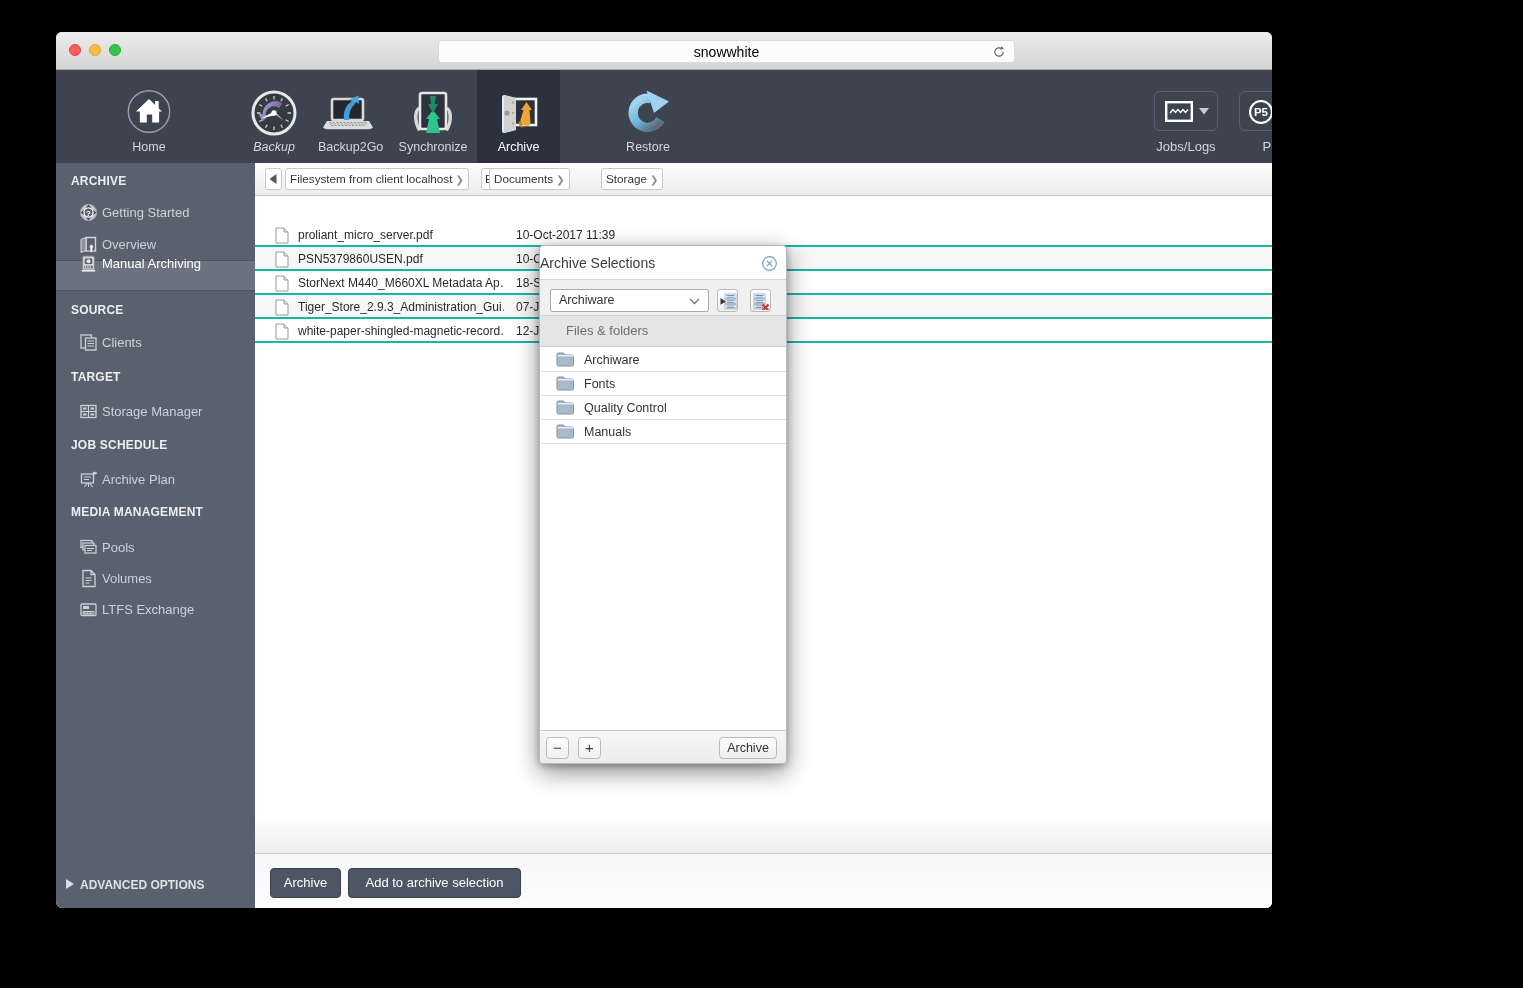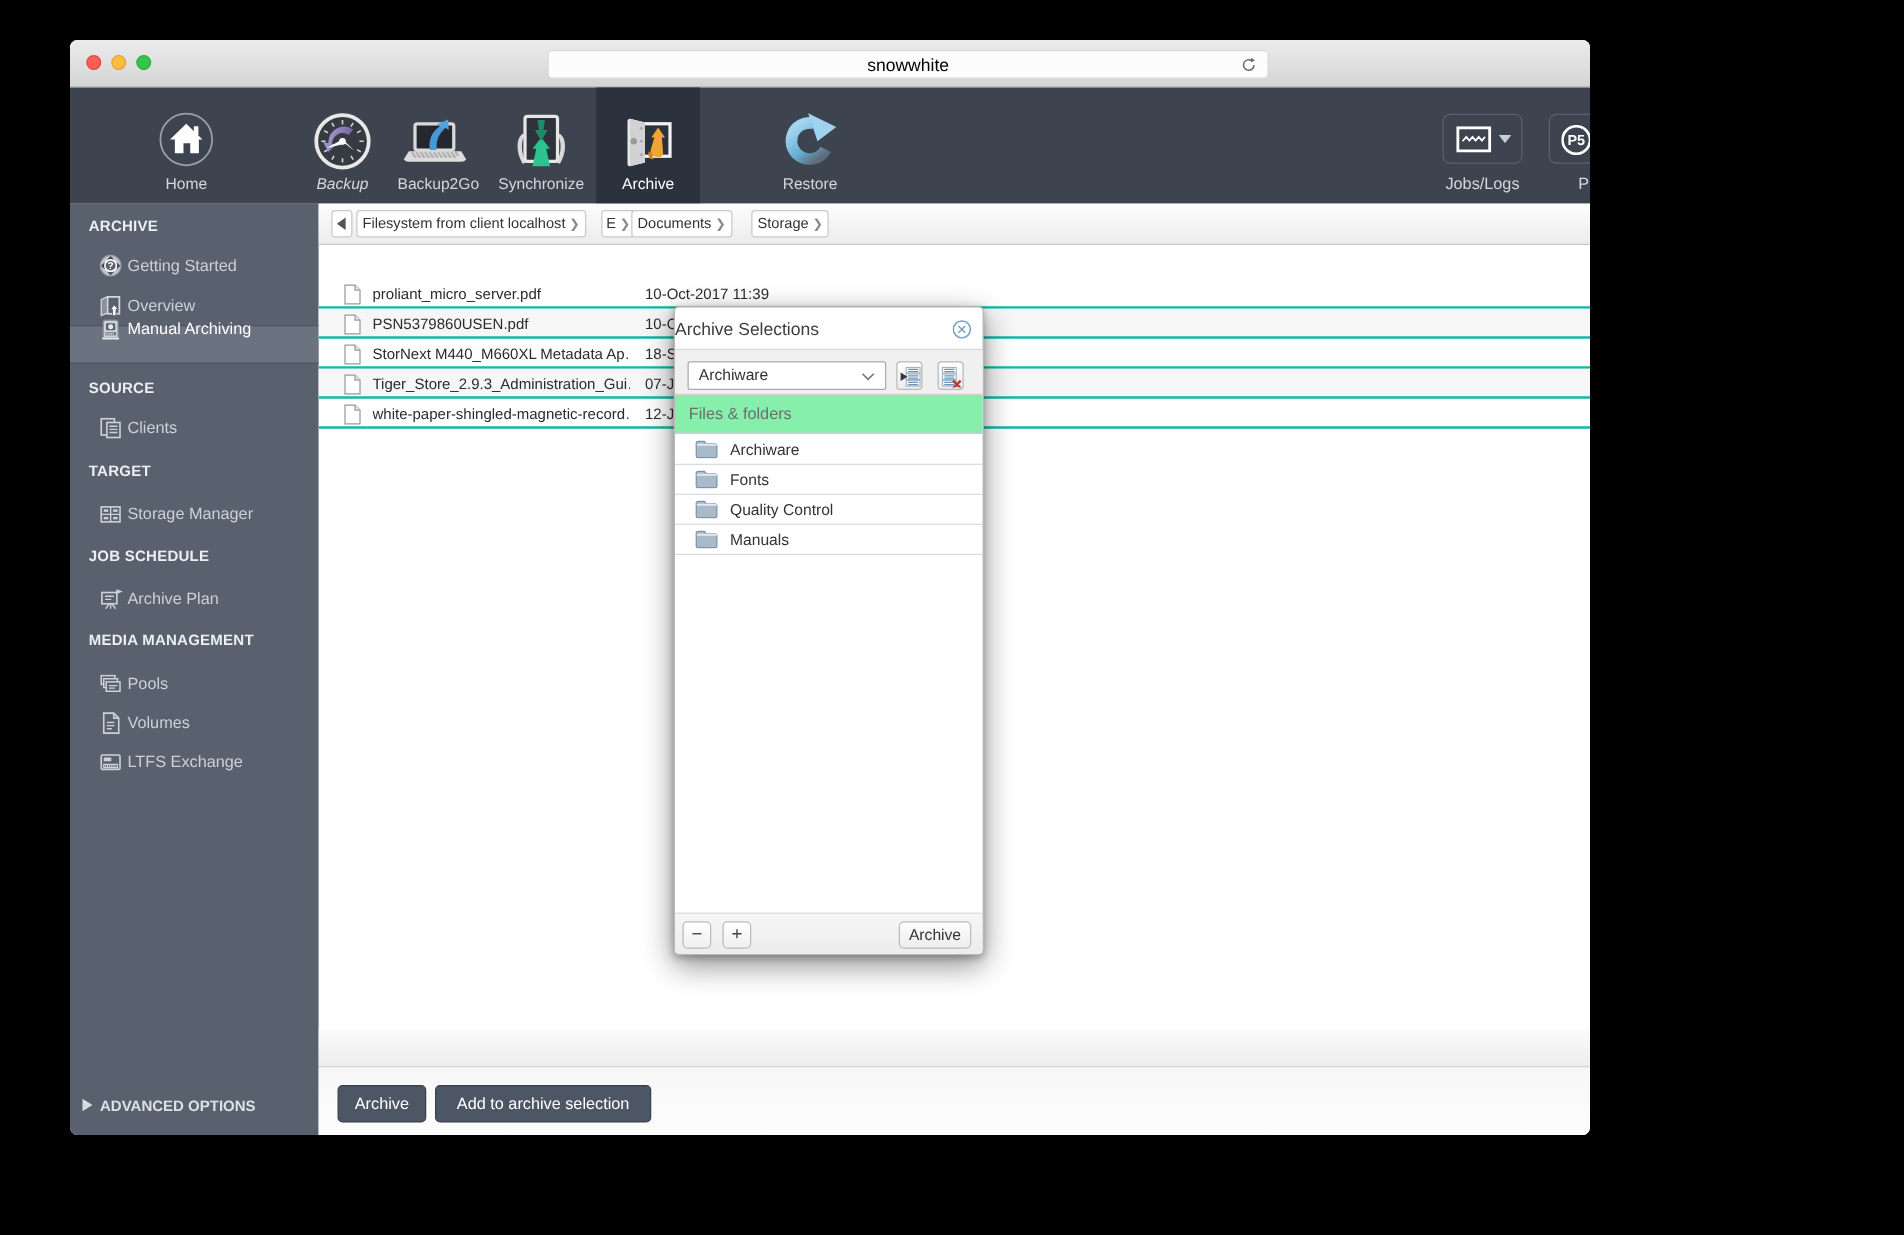--- a/index.html
+++ b/index.html
@@ -61,22 +61,22 @@
 
 #dialog { position:absolute; left:539px; top:245px; width:248px; height:519px; background:#fff;
   border:1px solid #b9b9b9; border-radius:4px; box-shadow:0 8px 24px rgba(0,0,0,.45), 0 2px 6px rgba(0,0,0,.25); }
 #dlg-title { position:absolute; left:0; top:0; width:100%; height:34px; border-bottom:1px solid #d8d8d8;
   font-size:14px; color:#3c3c3c; line-height:34px; }
 #dlg-tools { position:absolute; left:0; top:34px; width:100%; height:36px; background:#f0f0f0; border-bottom:1px solid #d2d2d2; }
 #dlg-select { position:absolute; left:10px; top:9px; width:159px; height:23px; background:#fff; border:1px solid #ababab;
   border-radius:2px; font-size:12.5px; color:#333; line-height:21px; padding-left:8px; }
 .mini-btn { position:absolute; top:9px; width:21px; height:23px; background:linear-gradient(#fff,#ececec);
   border:1px solid #b9b9b9; border-radius:3px; }
-#dlg-ff { position:absolute; left:0; top:70px; width:100%; height:31px; background:#86efac; border-bottom:1px solid #ccc;
-  font-size:13px; color:#6e6e6e; line-height:30px; padding-left:11px; }
+#dlg-ff { position:absolute; left:0; top:70px; width:100%; height:31px; background:#e5e5e5; border-bottom:1px solid #ccc;
+  font-size:13px; color:#6e6e6e; line-height:30px; padding-left:26px; }
 .drow { position:absolute; left:0; width:100%; height:24px; border-bottom:1px solid #dcdcdc; font-size:12.5px; color:#333; }
 .drow .txt { position:absolute; left:44px; top:5px; }
 .drow .fold { position:absolute; left:16px; top:3px; }
 #dlg-bot { position:absolute; left:0; bottom:0; width:100%; height:33px; border-top:1px solid #c9c9c9;
   background:linear-gradient(#f6f6f6,#ececec); border-radius:0 0 4px 4px; }
 .pmbtn { position:absolute; top:6px; width:23px; height:22px; background:linear-gradient(#fff,#efefef); border:1px solid #bcbcbc;
   border-radius:4px; color:#3f3f3f; font-size:15px; text-align:center; line-height:19px; }
 #dlg-archive { position:absolute; right:9px; top:6px; width:58px; height:22px; background:linear-gradient(#fdfdfd,#ededed);
   border:1px solid #bcbcbc; border-radius:4px; color:#333; font-size:12.5px; text-align:center; line-height:20px; }
 </style>
@@ -311,21 +311,21 @@
     </div>
     <div id="advopt"><span style="display:inline-block; width:0; height:0; border-left:8px solid #d8dbdf; border-top:5.5px solid transparent; border-bottom:5.5px solid transparent; margin-right:6px;"></span>ADVANCED OPTIONS</div>
   </div>
   <div id="main">
     <div id="crumbbar">
       <div class="crumb" style="left:10px; width:17px; padding:0;"><svg width="15" height="20" viewBox="0 0 15 20">
               <path d="M10.5 5 v10 l-7 -5z" fill="#555"></path>
             </svg></div>
       <div class="crumb" style="left:30px;">Filesystem from client localhost<span class="chv">❯</span></div>
       <div class="crumb" style="left:226px; padding:0 3px;">E<span class="chv">❯</span></div>
-      <div class="crumb" style="left:250px;">Documents<span class="chv">❯</span></div>
+      <div class="crumb" style="left:234px;">Documents<span class="chv">❯</span></div>
       <div class="crumb" style="left:346px;">Storage<span class="chv">❯</span></div>
     </div>
     <div id="rows">
       <div class="row" style="top:60px;">
         <span class="fic"><svg width="14" height="17" viewBox="0 0 14 17">
                 <path d="M1 1 h8 l4 4 v11 h-12z" fill="#fff" stroke="#9a9a9a" stroke-width="1"></path>
                 <path d="M9 1 v4 h4" fill="#e8e8e8" stroke="#9a9a9a" stroke-width="1"></path>
               </svg></span>
         <span class="nm">proliant_micro_server.pdf</span>
         <span class="dt">10-Oct-2017 11:39</span>

